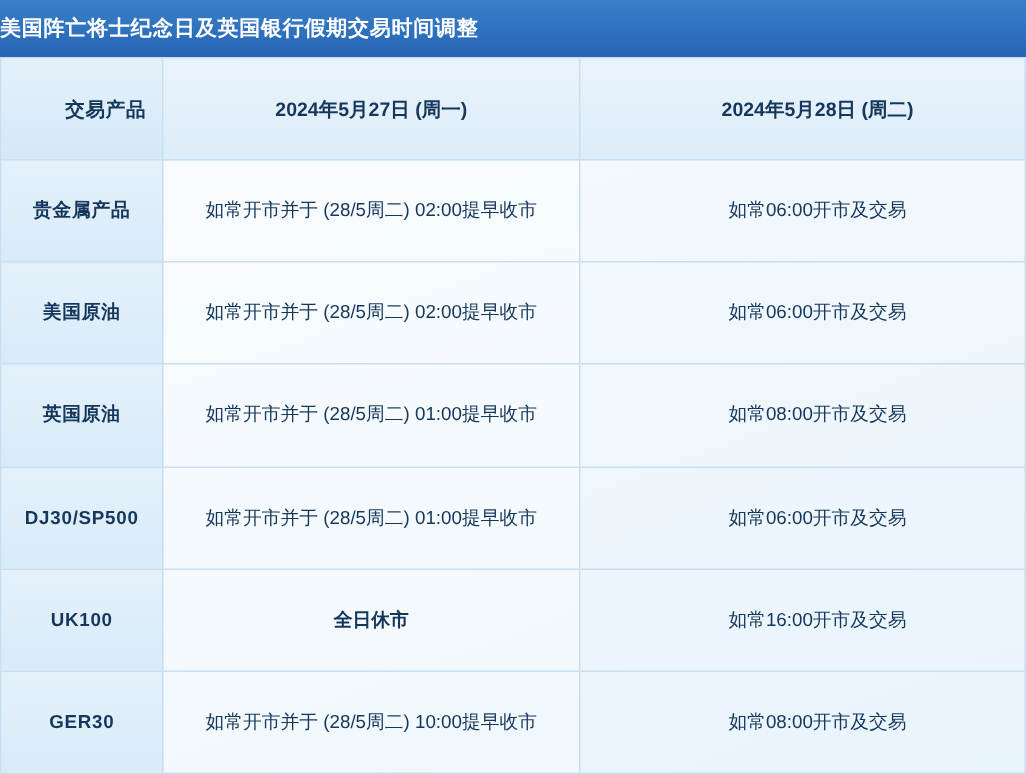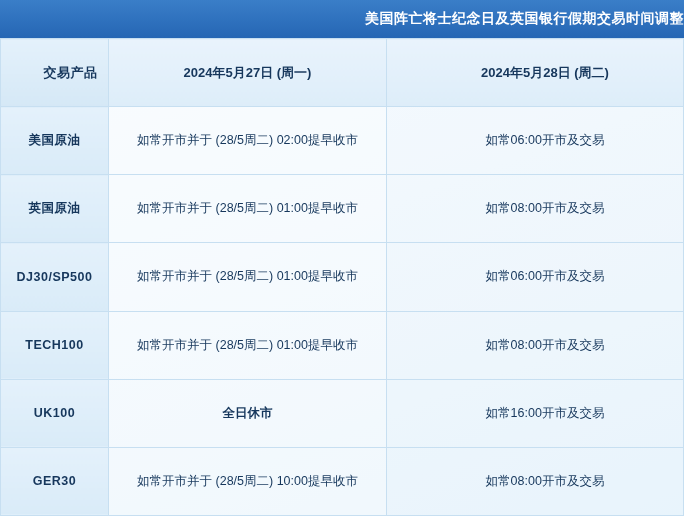--- a/index.html
+++ b/index.html
@@ -22,21 +22,21 @@
     flex-direction: column;
   }
   .title-bar {
     height: 38px;
     min-height: 38px;
     background: #2f6ebb;
     background: linear-gradient(180deg, #3a7ec8 0%, #2566b4 100%);
     color: #ffffff;
     display: flex;
     align-items: center;
-    justify-content: flex-end;
+    justify-content: flex-start;
     font-size: 14px;
     font-weight: bold;
     letter-spacing: 0.5px;
   }
   table.schedule {
     width: 100%;
     border-collapse: collapse;
     table-layout: fixed;
     flex: 1;
   }
@@ -88,45 +88,45 @@
   </div>
 
   <table class="schedule">
     <tbody>
       <tr class="head">
         <td>交易产品</td>
         <td>2024年5月27日 (周一)</td>
         <td>2024年5月28日 (周二)</td>
       </tr>
 
+      <tr>
+        <td>贵金属产品</td>
+        <td>如常开市并于 (28/5周二) 02:00提早收市</td>
+        <td>如常06:00开市及交易</td>
+      </tr>
 
       <tr>
         <td>美国原油</td>
         <td>如常开市并于 (28/5周二) 02:00提早收市</td>
         <td>如常06:00开市及交易</td>
       </tr>
 
       <tr>
         <td>英国原油</td>
         <td>如常开市并于 (28/5周二) 01:00提早收市</td>
         <td>如常08:00开市及交易</td>
       </tr>
 
 
       <tr>
         <td>DJ30/SP500</td>
         <td>如常开市并于 (28/5周二) 01:00提早收市</td>
         <td>如常06:00开市及交易</td>
       </tr>
 
-      <tr>
-        <td>TECH100</td>
-        <td>如常开市并于 (28/5周二) 01:00提早收市</td>
-        <td>如常08:00开市及交易</td>
-      </tr>
 
       <tr>
         <td>UK100</td>
         <td class="closed">全日休市</td>
         <td>如常16:00开市及交易</td>
       </tr>
 
       <tr>
         <td>GER30</td>
         <td>如常开市并于 (28/5周二) 10:00提早收市</td>

